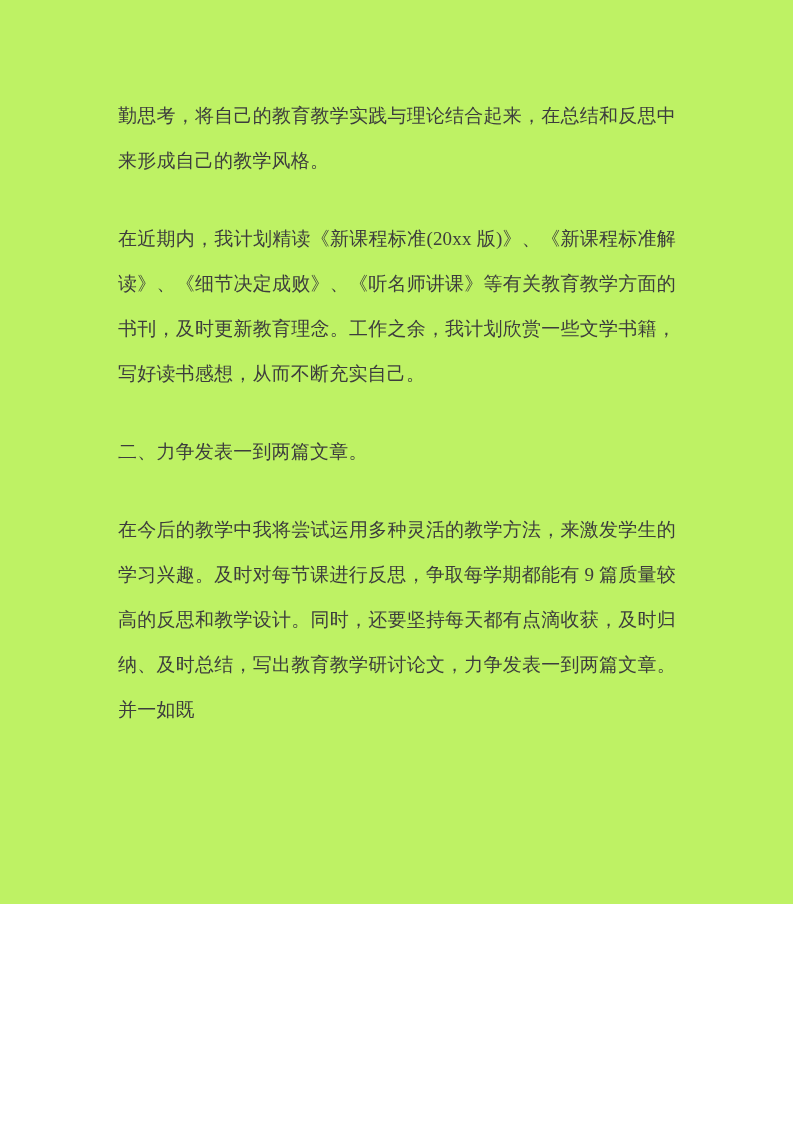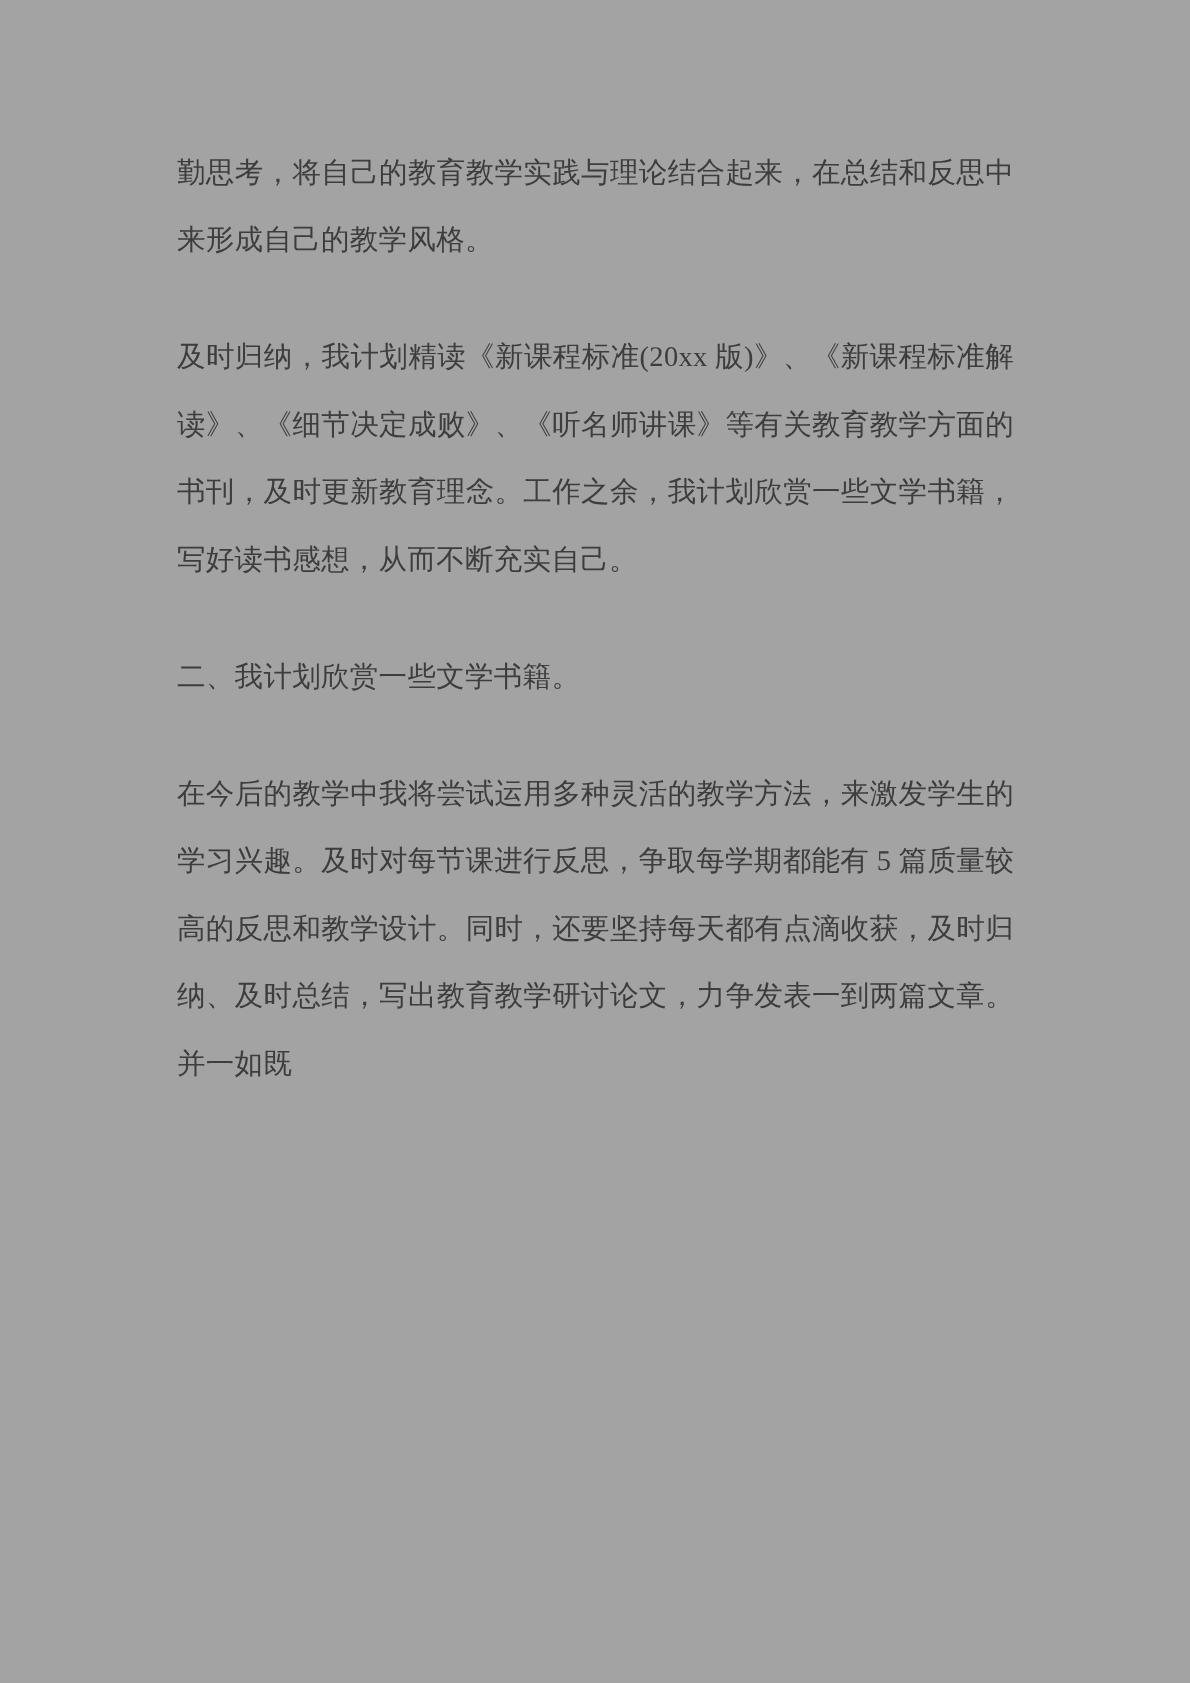--- a/index.html
+++ b/index.html
@@ -9,23 +9,23 @@
   }
   body {
     width: 793px;
     height: 1122px;
     overflow: hidden;
     font-family: "Liberation Serif", "DejaVu Serif", serif;
   }
   .page {
     box-sizing: border-box;
     width: 793px;
-    height: 1122px;
+    height: 904px;
     padding: 93px 117px 0 118px;
-    background: #a3a3a3;
+    background: #bef264;
   }
   .doc-paragraph {
     margin: 0 0 33px 0;
     font-size: 19px;
     line-height: 45px;
     color: #3d3d3d;
     text-align: justify;
     text-justify: inter-ideograph;
     letter-spacing: 0.2px;
     word-break: break-all;
@@ -33,20 +33,20 @@
   .doc-paragraph:last-child {
     margin-bottom: 0;
   }
 </style>
 </head>
 <body>
 
 <div class="page">
   <p class="doc-paragraph">勤思考，将自己的教育教学实践与理论结合起来，在总结和反思中来形成自己的教学风格。</p>
 
-  <p class="doc-paragraph">及时归纳，我计划精读《新课程标准(20xx 版)》、《新课程标准解读》、《细节决定成败》、《听名师讲课》等有关教育教学方面的书刊，及时更新教育理念。工作之余，我计划欣赏一些文学书籍，写好读书感想，从而不断充实自己。</p>
+  <p class="doc-paragraph">在近期内，我计划精读《新课程标准(20xx 版)》、《新课程标准解读》、《细节决定成败》、《听名师讲课》等有关教育教学方面的书刊，及时更新教育理念。工作之余，我计划欣赏一些文学书籍，写好读书感想，从而不断充实自己。</p>
 
-  <p class="doc-paragraph">二、我计划欣赏一些文学书籍。</p>
+  <p class="doc-paragraph">二、力争发表一到两篇文章。</p>
 
 
 
-  <p class="doc-paragraph">在今后的教学中我将尝试运用多种灵活的教学方法，来激发学生的学习兴趣。及时对每节课进行反思，争取每学期都能有 5 篇质量较高的反思和教学设计。同时，还要坚持每天都有点滴收获，及时归纳、及时总结，写出教育教学研讨论文，力争发表一到两篇文章。并一如既</p>
+  <p class="doc-paragraph">在今后的教学中我将尝试运用多种灵活的教学方法，来激发学生的学习兴趣。及时对每节课进行反思，争取每学期都能有 9 篇质量较高的反思和教学设计。同时，还要坚持每天都有点滴收获，及时归纳、及时总结，写出教育教学研讨论文，力争发表一到两篇文章。并一如既</p>
 </div>
 
 </body></html>

